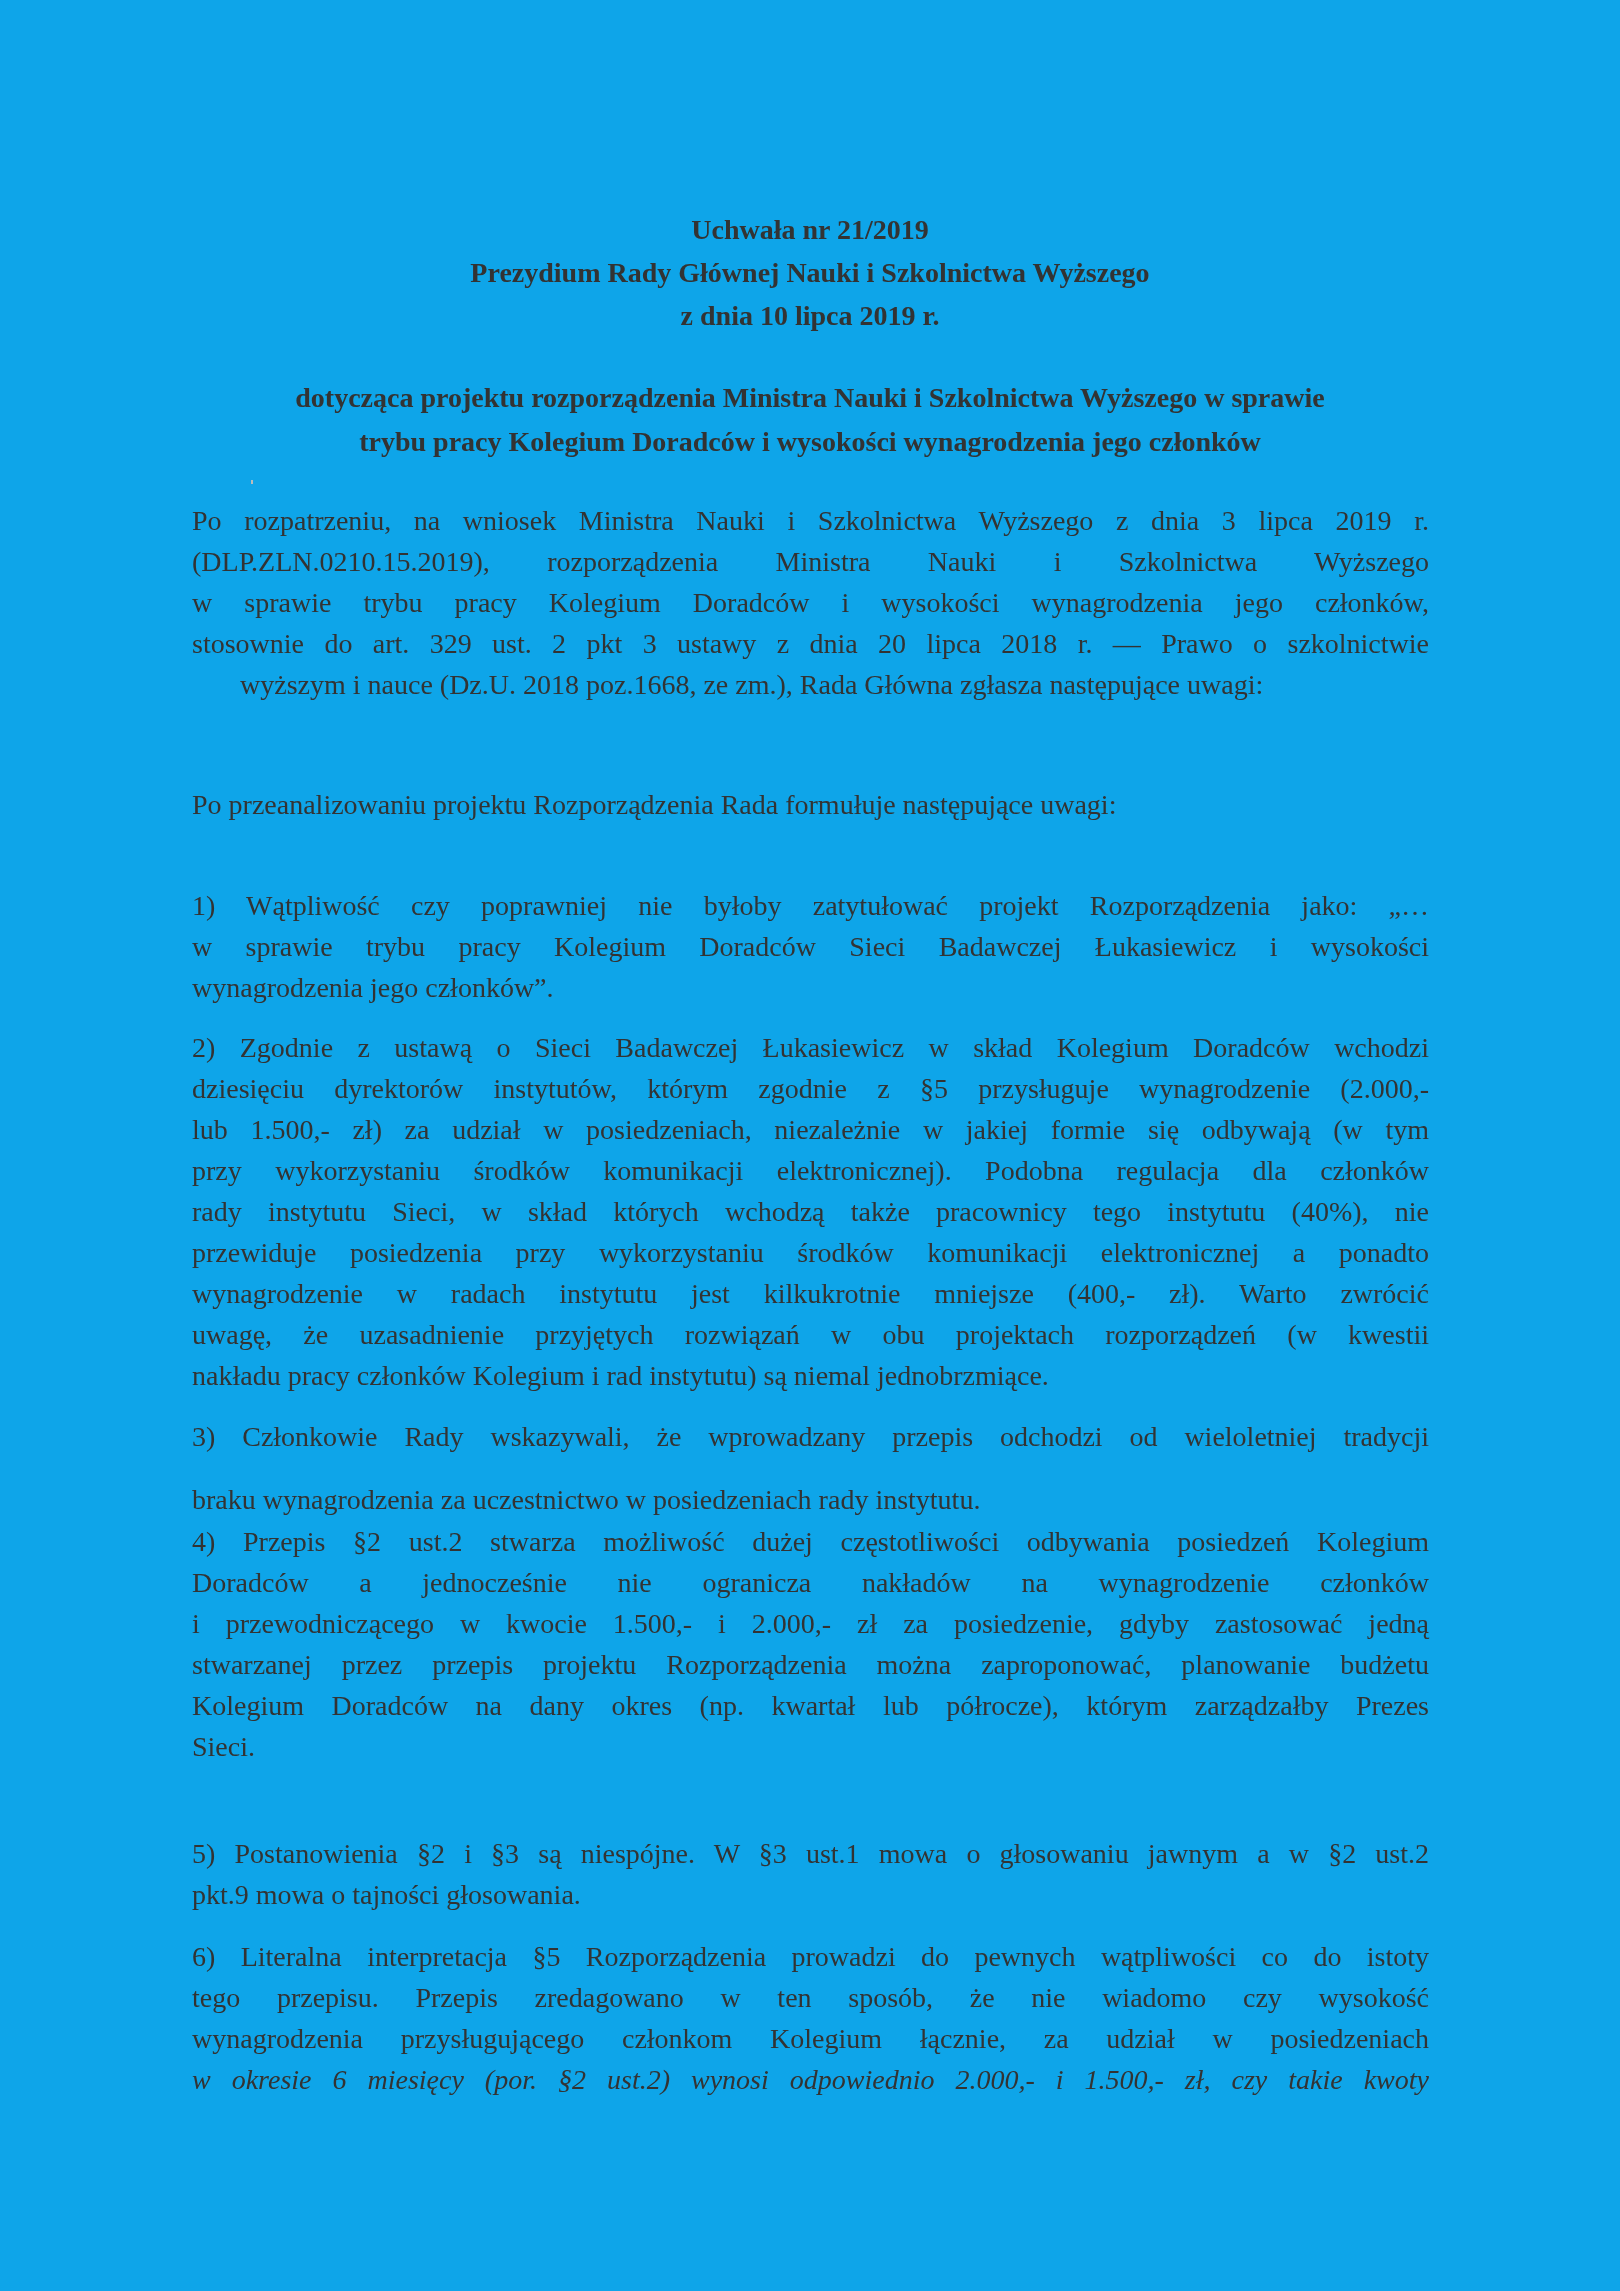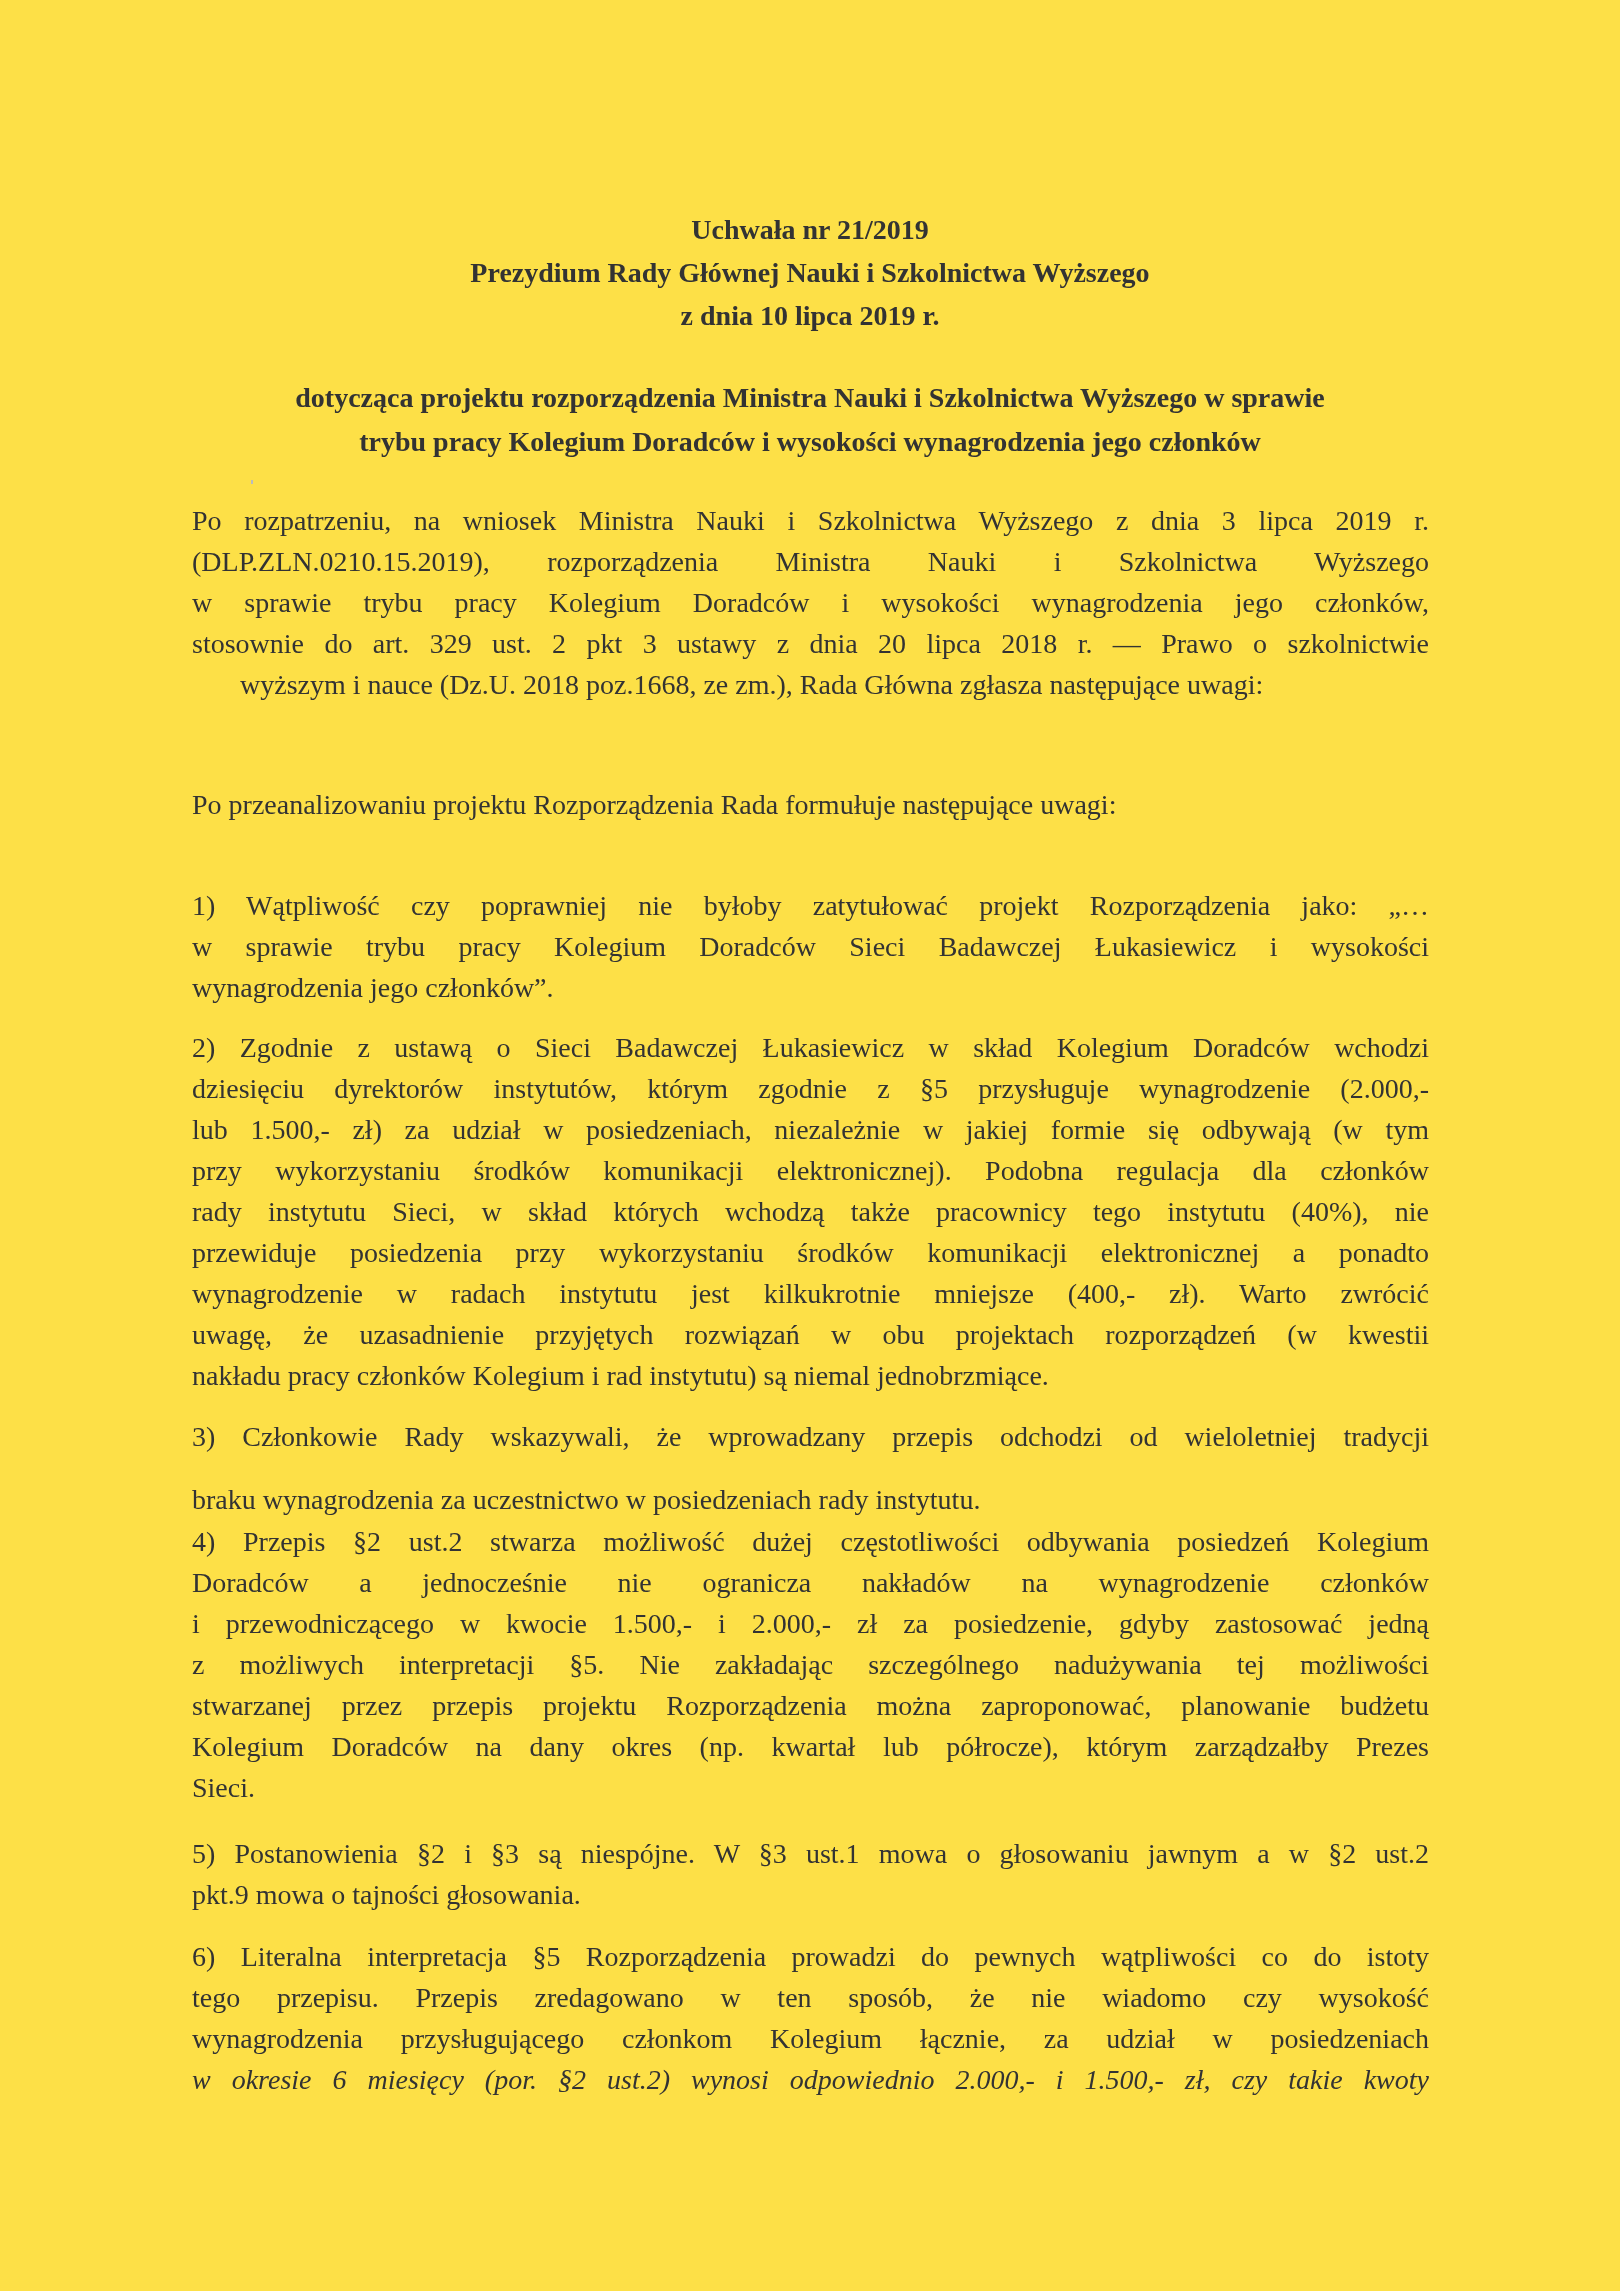--- a/index.html
+++ b/index.html
@@ -12,21 +12,21 @@
       height: 2292px;
       position: relative;
       overflow: hidden;
       font-family: "Liberation Serif", "DejaVu Serif", serif;
       color: #2e2e2e;
     }
     .page {
       position: absolute;
       left: 0; top: 0;
       width: 1620px; height: 2292px;
-      background: #fde047;
+      background: #0ea5e9;
     }
     .header {
       position: absolute;
       left: 0;
       width: 1620px;
       text-align: center;
       font-weight: bold;
       font-size: 28px;
       line-height: 43px;
       color: #333;
@@ -111,21 +111,20 @@
 
   <div class="body-text p3">
     <span class="line" style="white-space: normal;">3) Członkowie Rady wskazywali, że wprowadzany przepis odchodzi od wieloletniej tradycji</span>
     <span class="line last" style="white-space: normal; margin-top: 22px;">braku wynagrodzenia za uczestnictwo w posiedzeniach rady instytutu.</span>
   </div>
 
   <div class="body-text p4">
     <span class="line" style="white-space: normal;">4) Przepis §2 ust.2 stwarza możliwość dużej częstotliwości odbywania posiedzeń Kolegium</span>
     <span class="line" style="white-space: normal;">Doradców a jednocześnie nie ogranicza nakładów na wynagrodzenie członków</span>
     <span class="line" style="white-space: normal;">i przewodniczącego w kwocie 1.500,- i 2.000,- zł za posiedzenie, gdyby zastosować jedną</span>
-    <span class="line" style="white-space: normal;">z możliwych interpretacji §5. Nie zakładając szczególnego nadużywania tej możliwości</span>
     <span class="line" style="white-space: normal;">stwarzanej przez przepis projektu Rozporządzenia można zaproponować, planowanie budżetu</span>
     <span class="line" style="white-space: normal;">Kolegium Doradców na dany okres (np. kwartał lub półrocze), którym zarządzałby Prezes</span>
     <span class="line last" style="white-space: normal;">Sieci.</span>
   </div>
 
   <div class="body-text p5">
     <span class="line" style="white-space: normal;">5) Postanowienia §2 i §3 są niespójne. W §3 ust.1 mowa o głosowaniu jawnym a w §2 ust.2</span>
     <span class="line last" style="white-space: normal;">pkt.9 mowa o tajności głosowania.</span>
   </div>
 

